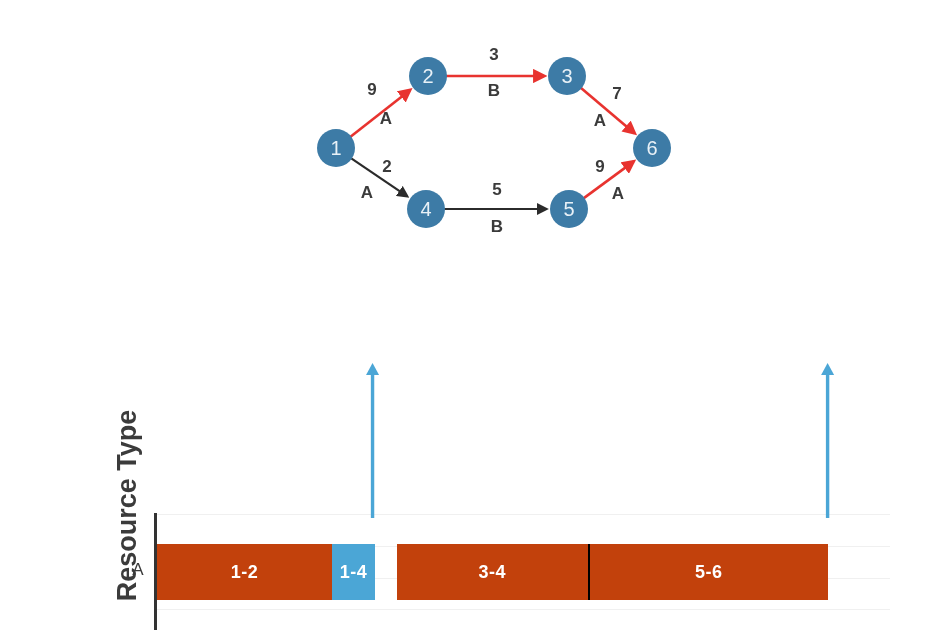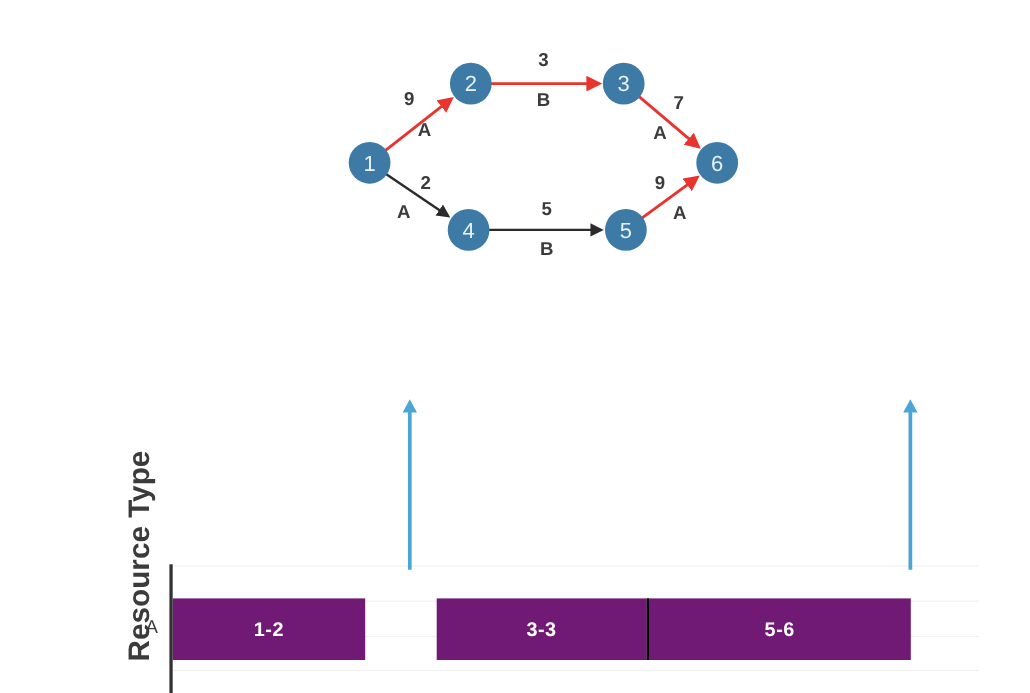--- a/index.html
+++ b/index.html
@@ -94,21 +94,21 @@
     position: absolute;
     display: flex;
     align-items: center;
     justify-content: center;
     color: #ffffff;
     font-size: 18px;
     font-weight: bold;
     letter-spacing: 0.5px;
     box-sizing: border-box;
   }
-  .bar-gray { background: #701a75; }
+  .bar-gray { background: #c2410c; }
   .bar-blue { background: #4ba6d6; }
   .bar-sep-left { border-left: 2px solid #000000; }
 </style>
 </head>
 <body>
 
 <div id="root">
 
   <div id="network-diagram">
     <svg width="936" height="250" viewBox="0 0 936 250">
@@ -178,22 +178,25 @@
     <div class="row-label row-label-a">A</div>
 
     <div class="plot-area" id="plot-area">
         <div class="gridline" style="top: 0px;"></div>
         <div class="gridline" style="top: 31.75px;"></div>
         <div class="gridline" style="top: 63.5px;"></div>
         <div class="gridline" style="top: 95.25px;"></div>
         <div class="bar bar-gray" style="left: 0px; width: 174.835px; top: 30px; height: 56px;">
           <span>1-2</span>
         </div>
+        <div class="bar bar-blue" style="left: 174.835px; width: 43.11px; top: 30px; height: 56px;">
+          <span>1-4</span>
+        </div>
         <div class="bar bar-gray" style="left: 239.5px; width: 191.6px; top: 30px; height: 56px;">
-          <span>3-3</span>
+          <span>3-4</span>
         </div>
         <div class="bar bar-gray bar-sep-left" style="left: 431.1px; width: 239.5px; top: 30px; height: 56px;">
           <span>5-6</span>
         </div>
       </div>
 
     <div class="y-axis-line"></div>
 
     <div id="tick-layer"></div>
     <div id="date-layer"></div>

